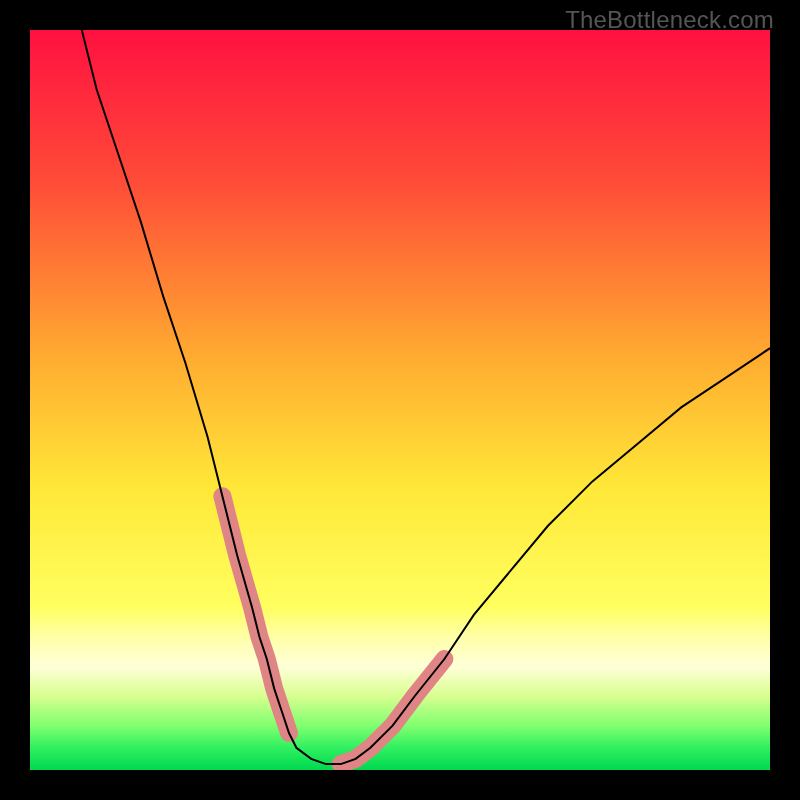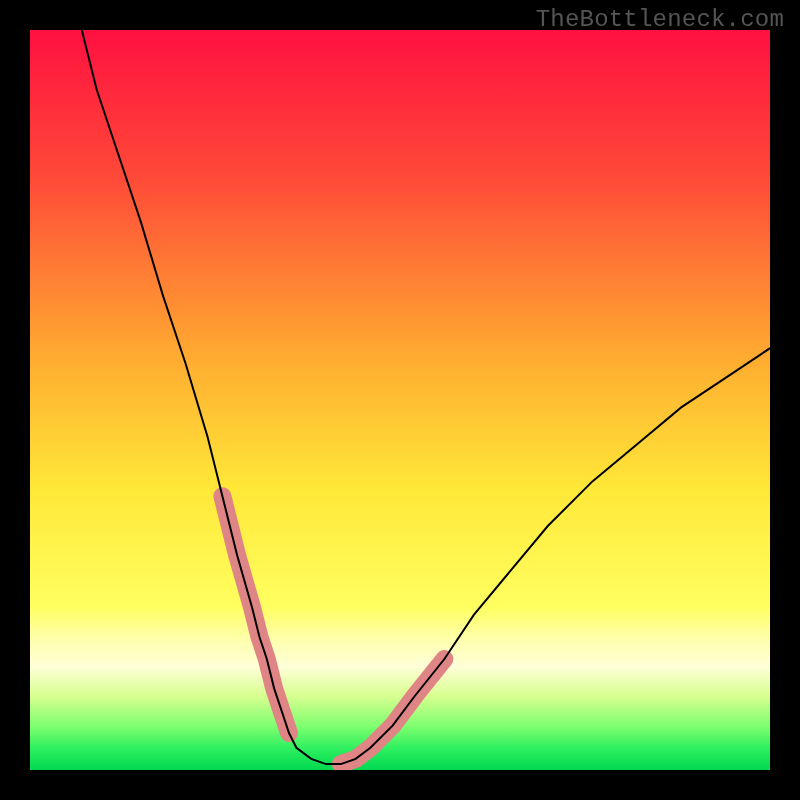--- a/index.html
+++ b/index.html
@@ -12,22 +12,22 @@
   }
   .frame {
     position: relative;
     width: 800px;
     height: 800px;
     background: #000;
   }
   .watermark {
     position: absolute;
     top: 6px;
-    right: 16px;
-    font-family: Liberation Mono, monospace;
+    right: 26px;
+    font-family: Liberation Sans, sans-serif;
     font-size: 24px;
     font-weight: 500;
     color: #555;
     letter-spacing: 0.2px;
     z-index: 10;
   }
   .plot-outer {
     position: absolute;
     left: 30px;
     top: 30px;

